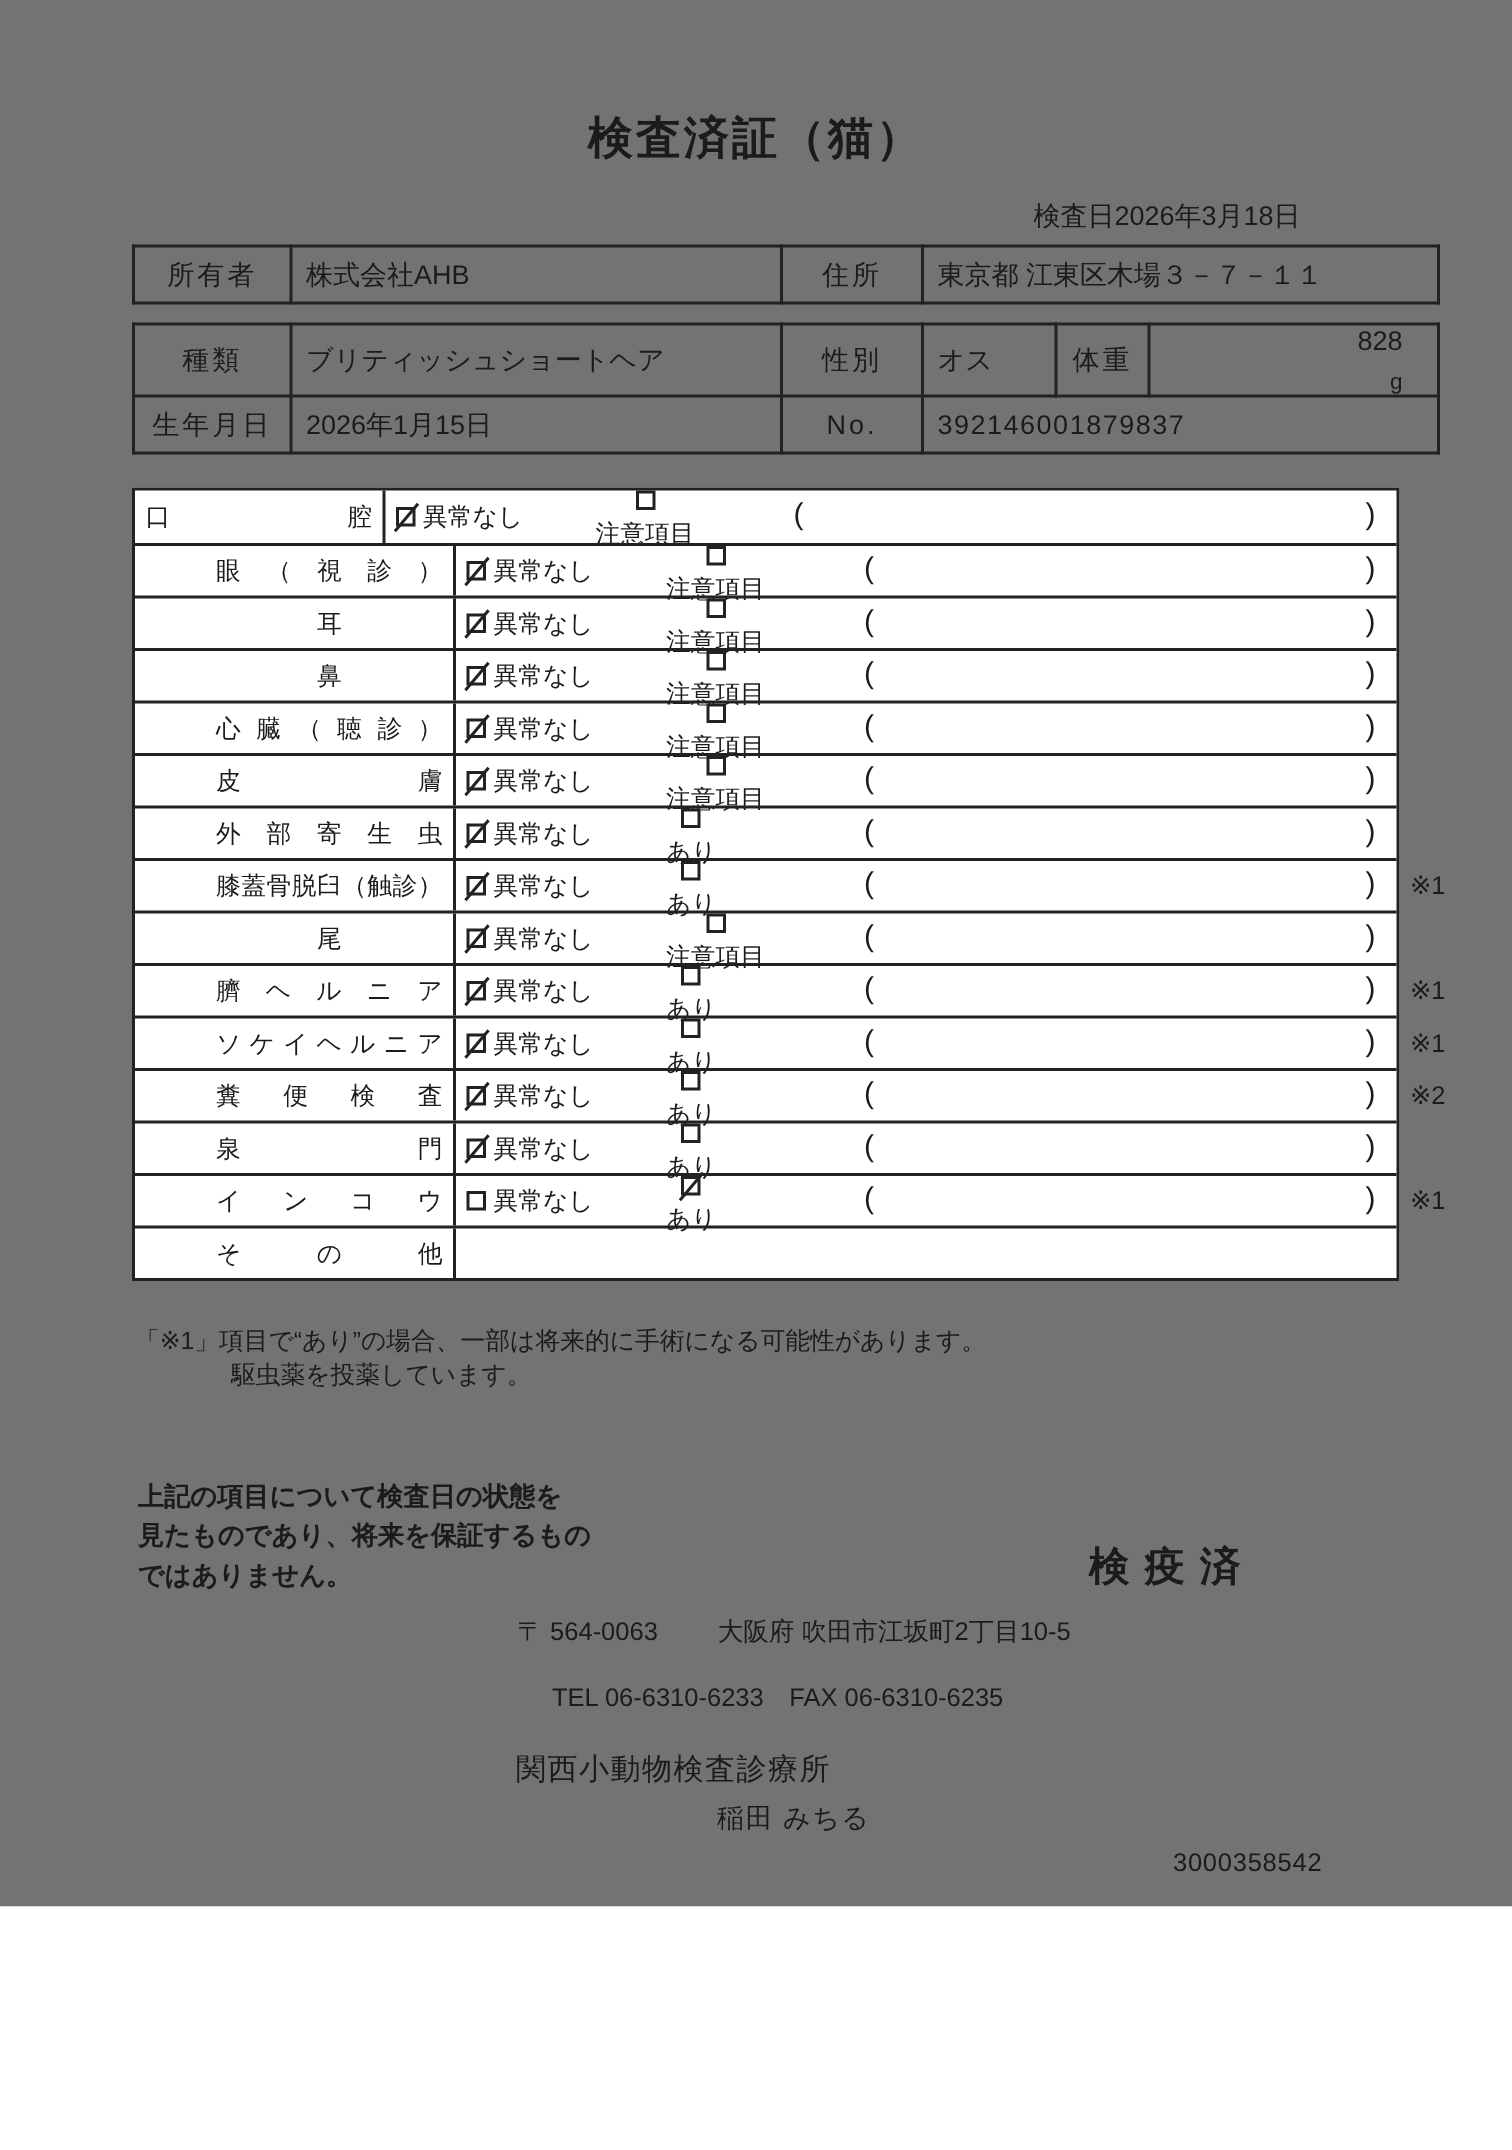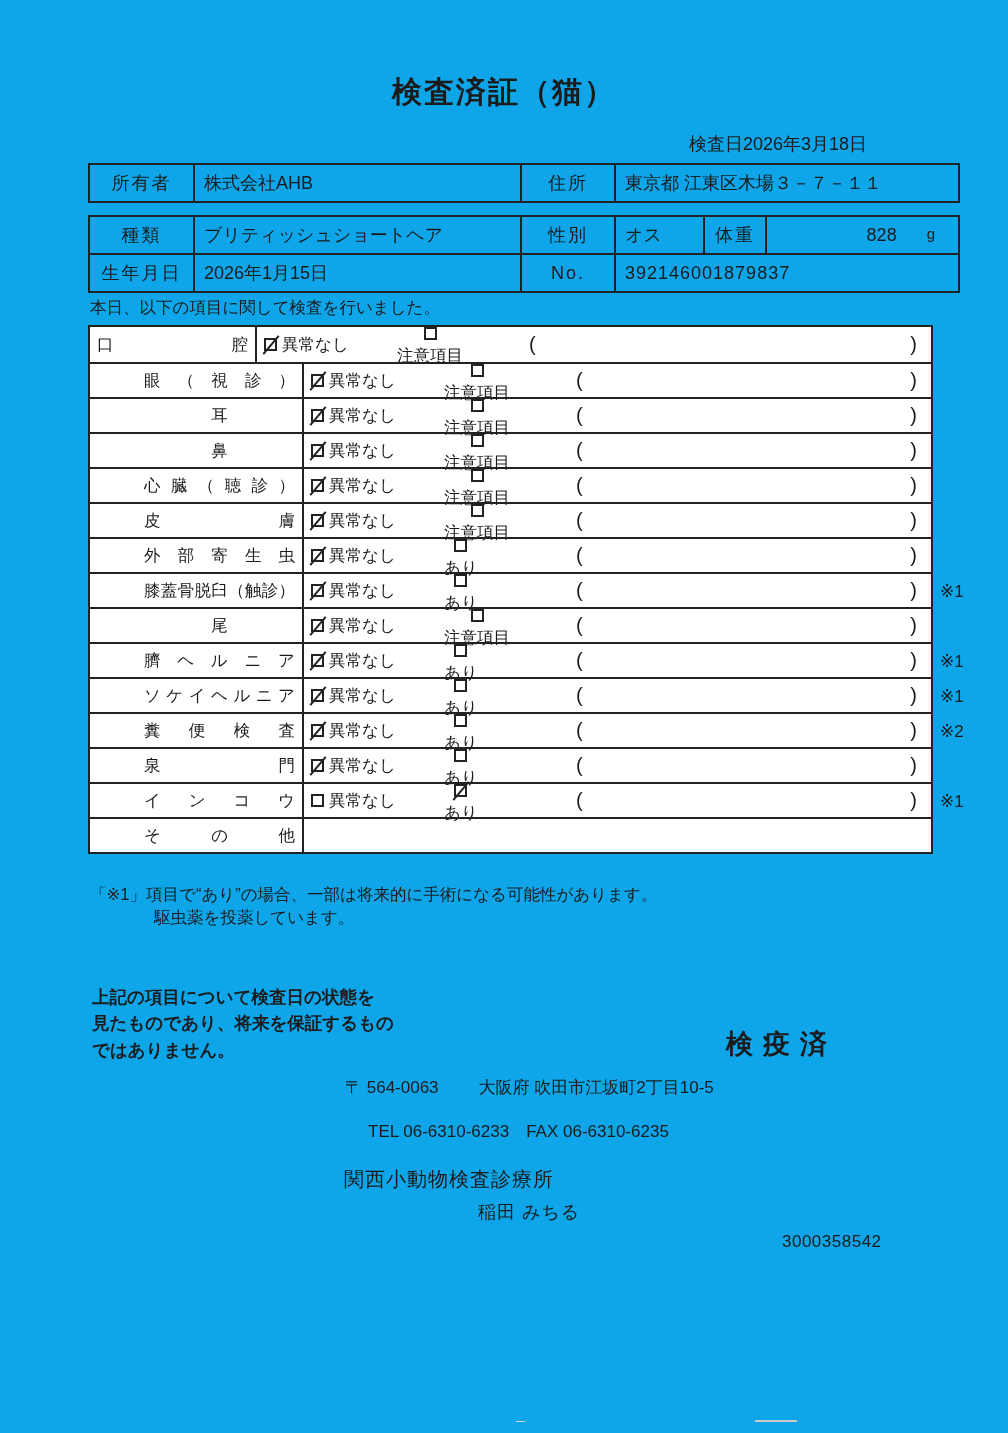--- a/index.html
+++ b/index.html
@@ -5,22 +5,22 @@
   * { box-sizing: border-box; margin: 0; padding: 0; }
   html, body { background: #ffffff; }
   body {
     font-family: "Liberation Sans", "DejaVu Sans", sans-serif;
     color: #1b1b1b;
     -webkit-font-smoothing: antialiased;
   }
   .page {
     position: relative;
     width: 1008px;
-    height: 1433px;
-    background: #0ea5e9;
+    height: 1271px;
+    background: #737373;
     overflow: hidden;
   }
   .title {
     position: absolute;
     top: 72px; left: 0; width: 100%;
     text-align: center;
     font-size: 30px;
     font-weight: bold;
     letter-spacing: 2px;
   }
@@ -44,21 +44,21 @@
   table.info td {
     border: 2px solid #222;
     height: 38px;
     font-size: 18px;
     padding: 0 9px;
     white-space: nowrap;
     overflow: hidden;
   }
   td.lab { text-align: center; letter-spacing: 2px; padding: 0 2px; }
   td.val { text-align: left; }
-  .weight-flex { display: flex; justify-content: flex-end; align-items: flex-start; gap: 30px; padding-right: 14px; }
+  .weight-flex { display: flex; justify-content: flex-end; align-items: flex-end; gap: 8px; padding-right: 14px; flex-direction: column; }
   .weight-unit { font-size: 15px; }
   .no-cell { letter-spacing: 1px; }
   .intro {
     position: absolute;
     top: 297px; left: 90px;
     font-size: 16.5px;
   }
   
   .exam {
     position: absolute;
@@ -262,21 +262,20 @@
     </tr>
     <tr>
       <td class="lab">生年月日</td>
       <td class="val">2026年1月15日</td>
       <td class="lab">No.</td>
       <td class="val no-cell" colspan="3">392146001879837</td>
     </tr>
   </tbody>
     </table>
 
-  <p class="intro">本日、以下の項目に関して検査を行いました。</p>
 
   <div class="exam">
       <div class="exam-row">
       <div class="exam-label">
         <span class="jl">口腔</span>
       </div>
       <div class="exam-content">
         <span class="opt opt1">
           <span class="cb checked"></span>
           <span class="opt-label">異常なし</span>

